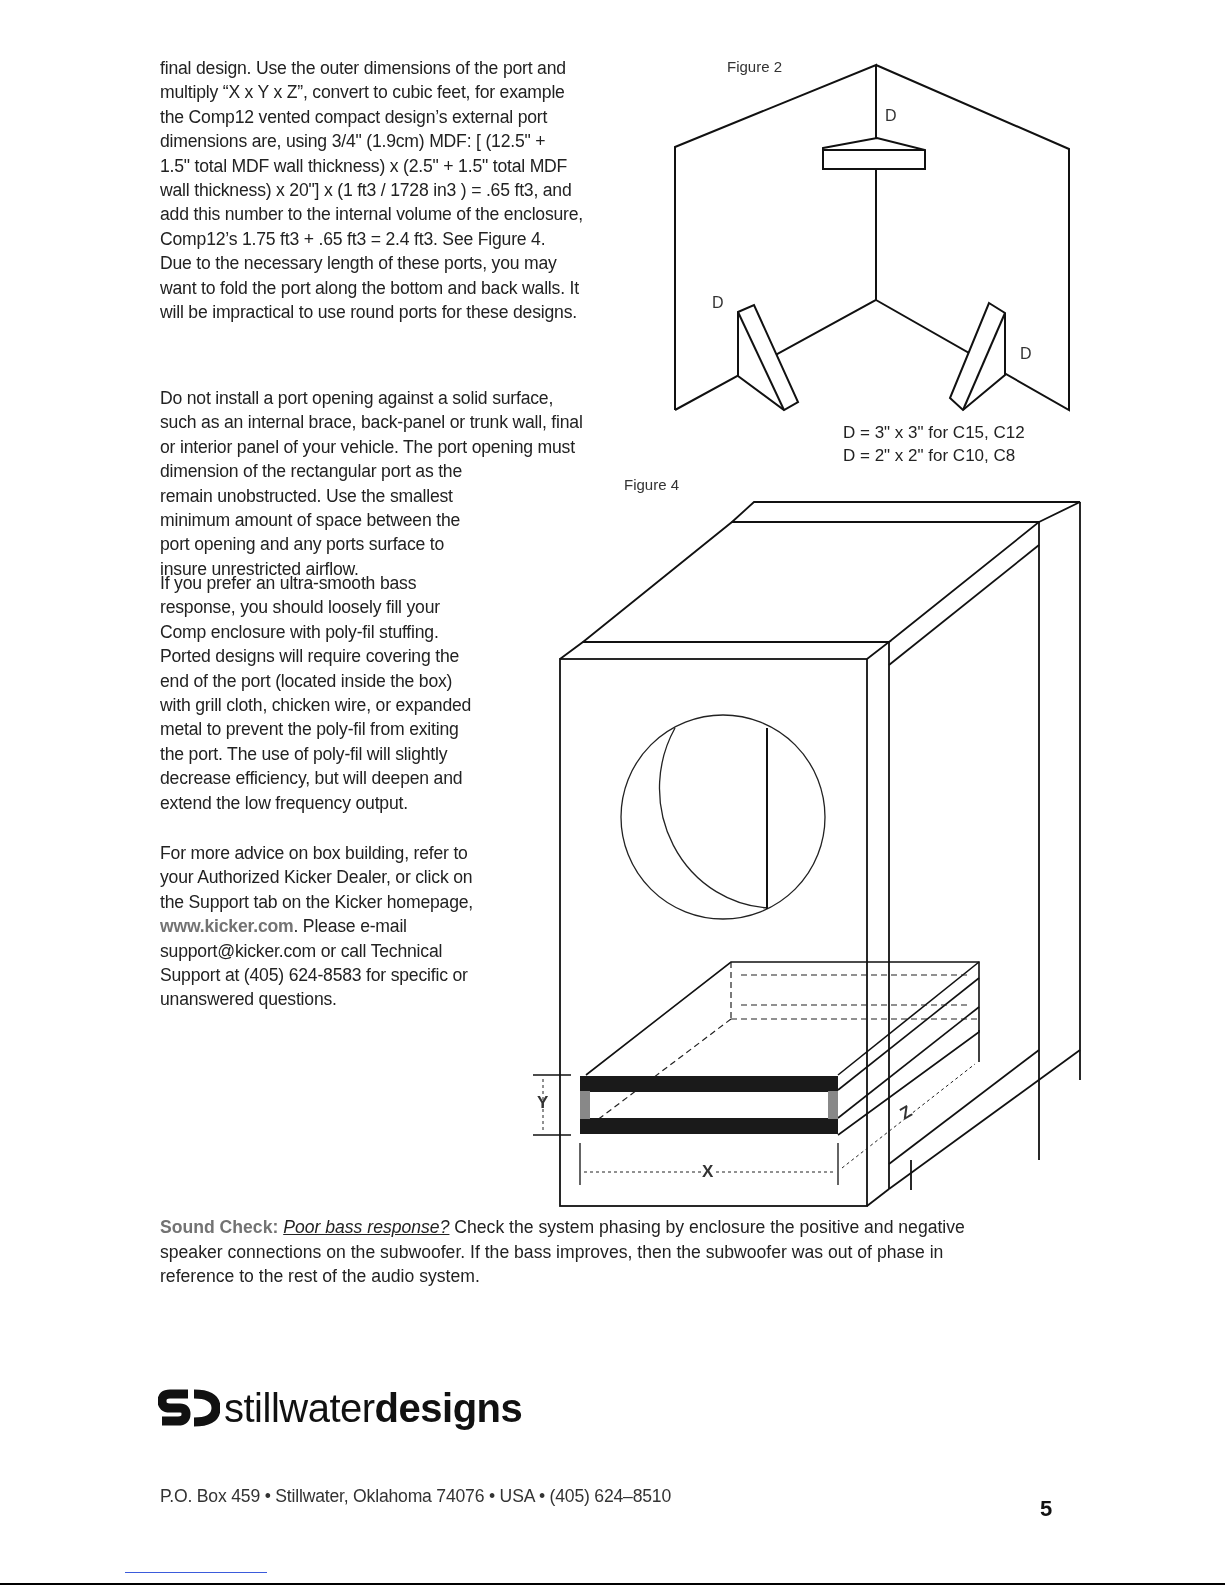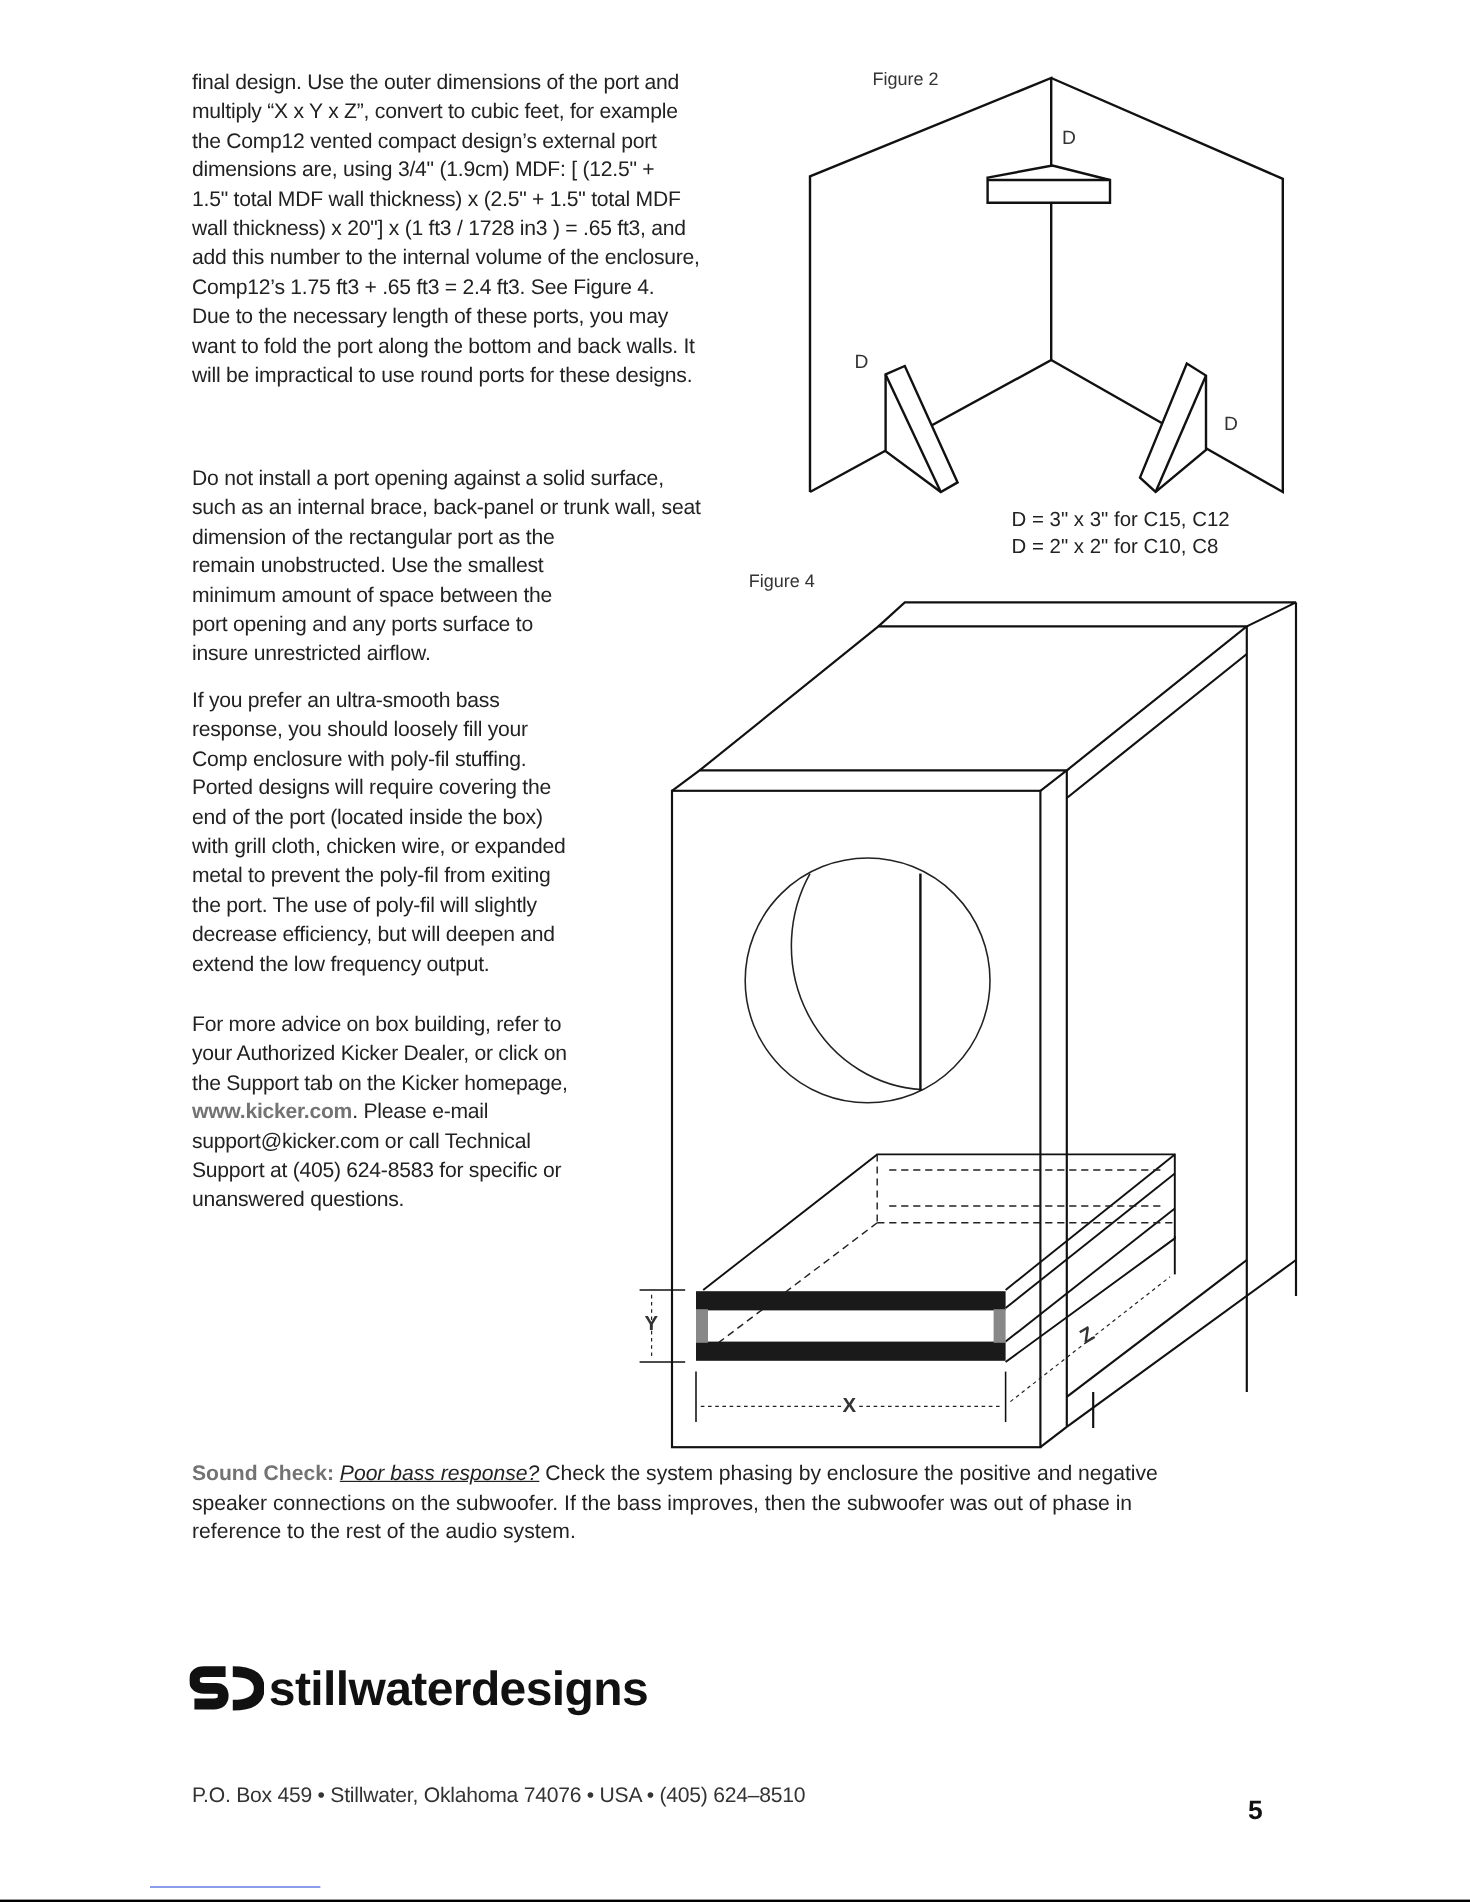--- a/index.html
+++ b/index.html
@@ -9,21 +9,21 @@
           font-weight:300; color:#222; letter-spacing:-0.2px; }
   .para .ln { display:block; white-space:nowrap; }
   .bold { font-weight:700; color:#737373; }
   .ital { font-style:italic;text-decoration:underline; }
   .fig-label { position:absolute; font-size:15px; color:#333; }
   svg.fig { position:absolute; left:0; top:0; overflow:visible; }
   .dim-caption { position:absolute; left:843px; font-size:17px; line-height:23px; color:#222; white-space:nowrap; }
   .sound { position:absolute; left:160px; top:1215px; width:910px; font-size:17.6px; line-height:24.5px; color:#222; }
   .logo { position:absolute; left:158px; top:1386px; font-size:40px; line-height:44px; color:#111; white-space:nowrap; letter-spacing:-0.5px; }
   .logo .mark { display:inline-block; vertical-align:-6px; margin-right:4px; }
-  .logo .light { font-weight:700; }
+  .logo .light { font-weight:400; }
   .logo .heavy { font-weight:700; }
   .address { position:absolute; left:160px; top:1486px; font-size:17.6px; color:#333; white-space:nowrap; letter-spacing:-0.2px; }
   .pagenum { position:absolute; left:1040px; top:1496px; font-size:22px; font-weight:700; color:#111; }
   .blue-line { position:absolute; left:125px; top:1572px; width:142px; height:1px; background:#3b5bdb; }
   .bottom-rule { position:absolute; left:0; top:1583px; width:1225px; height:2px; background:#000; }
 </style>
 </head>
 <body>
 
 <div class="para" style="top:56px;">
@@ -35,21 +35,22 @@
   <span class="ln">wall thickness) x 20"] x (1 ft3 / 1728 in3 ) = .65 ft3, and</span>
   <span class="ln">add this number to the internal volume of the enclosure,</span>
   <span class="ln">Comp12’s 1.75 ft3 + .65 ft3 = 2.4 ft3. See Figure 4.</span>
   <span class="ln">Due to the necessary length of these ports, you may</span>
   <span class="ln">want to fold the port along the bottom and back walls. It</span>
   <span class="ln">will be impractical to use round ports for these designs.</span>
 </div>
 
 <div class="para" style="top:350px;margin-top:36px;">
   <span class="ln">Do not install a port opening against a solid surface,</span>
-  <span class="ln">such as an internal brace, back-panel or trunk wall, seat</span>
+  <span class="ln">such as an internal brace, back-panel or trunk wall, final</span>
+  <span class="ln">or interior panel of your vehicle. The port opening must</span>
   <span class="ln">dimension of the rectangular port as the</span>
   <span class="ln">remain unobstructed. Use the smallest</span>
   <span class="ln">minimum amount of space between the</span>
   <span class="ln">port opening and any ports surface to</span>
   <span class="ln">insure unrestricted airflow.</span>
 </div>
 
 <div class="para" style="top:571px;">
   <span class="ln">If you prefer an ultra-smooth bass</span>
   <span class="ln">response, you should loosely fill your</span>

